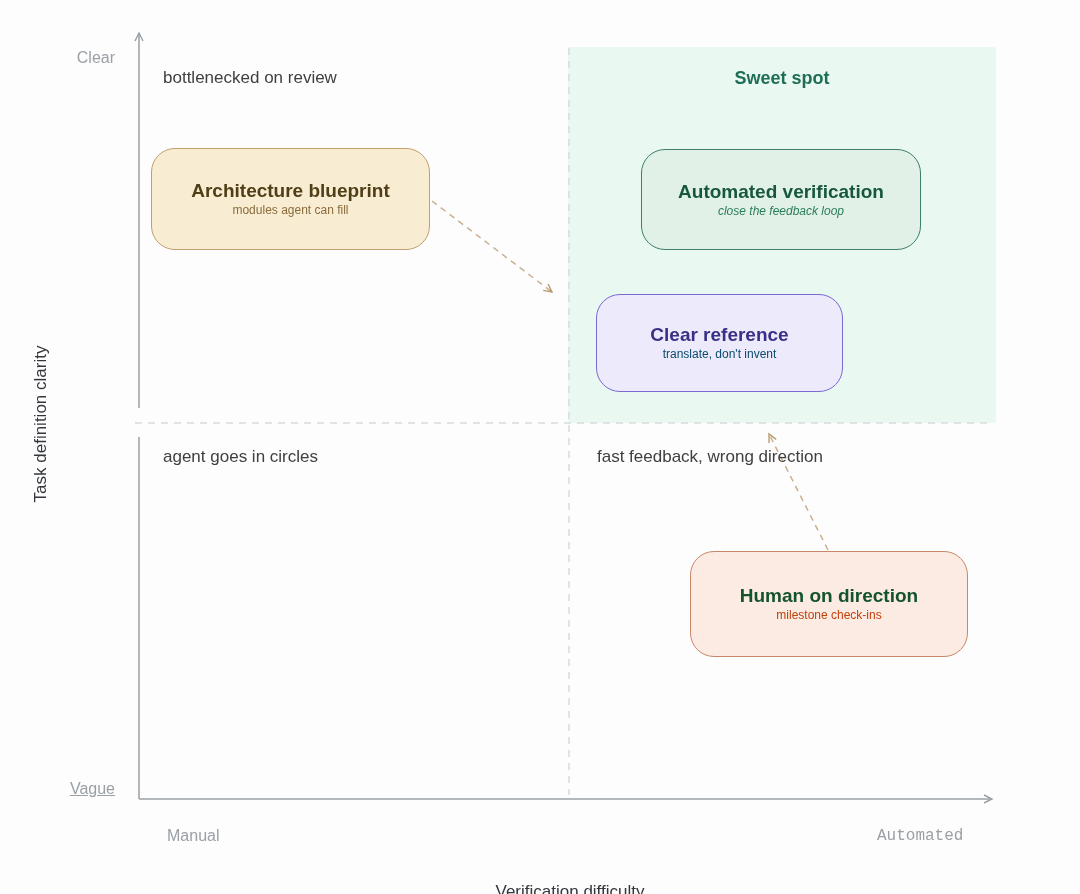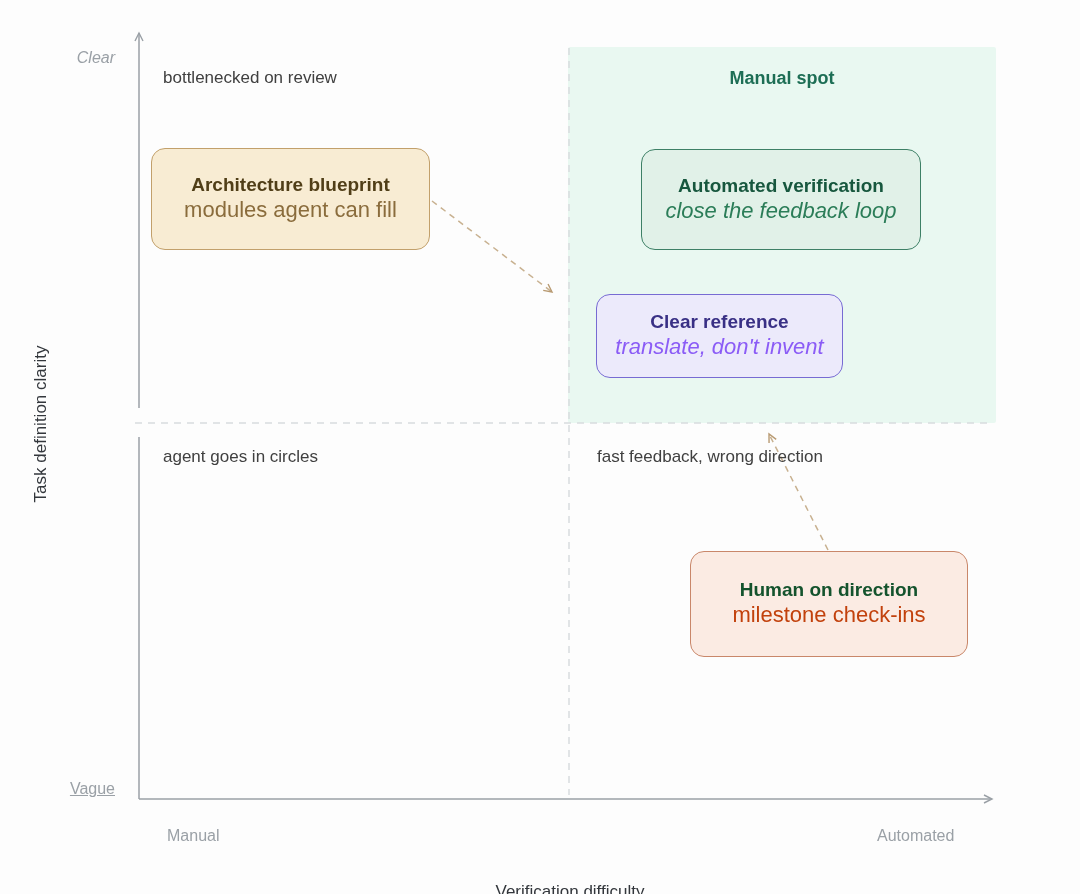--- a/index.html
+++ b/index.html
@@ -26,35 +26,35 @@
     left:420px;top:854px;width:300px;text-align:center;
     font-size:17px;font-weight:500;color:#33373c;margin-top:28px;
   }
   .axis-title-y{
     left:41px;top:424px;
     transform:translate(-50%,-50%) rotate(-90deg);
     font-size:17px;font-weight:500;color:#33373c;
   }
   .node{
     position:absolute;z-index:4;
-    border-radius:14px;border:1.5px solid;
+    border-radius:24px;border:1.5px solid;
     display:flex;flex-direction:column;align-items:center;justify-content:center;
     text-align:center;box-sizing:border-box;
   }
   .node .t{font-size:19px;font-weight:700;line-height:1.2;}
-  .node .s{font-size:22px;line-height:1.2;}
+  .node .s{font-size:12px;line-height:1.2;}
   .node-blueprint{left:151px;top:148px;width:279px;height:102px;background:#f8ecd3;border-color:#c2a06b;}
   .node-blueprint .t{color:#503e17;}
   .node-blueprint .s{color:#8a6c3c;}
   .node-verification{left:595px;top:149px;width:280px;height:101px;background:#e1f1e8;border-color:#3d8066;margin-left:46px;}
   .node-verification .t{color:#17573e;}
   .node-verification .s{color:#2b7d58;font-style:italic;}
-  .node-reference{left:596px;top:294px;width:247px;height:84px;background:#eceafb;border-color:#776bd3;}
+  .node-reference{left:596px;top:294px;width:247px;height:98px;background:#eceafb;border-color:#776bd3;}
   .node-reference .t{color:#393085;}
-  .node-reference .s{color:#8b5cf6;font-style:italic;}
+  .node-reference .s{color:#0c4a6e;}
   .node-human{left:690px;top:551px;width:278px;height:106px;background:#fbebe3;border-color:#c9876a;}
   .node-human .t{color:#14532d;}
   .node-human .s{color:#c2410c;}
 </style>
 </head>
 <body>
 
 <div class="canvas">
 
   <div class="region-sweet"></div>
@@ -72,30 +72,30 @@
     <path d="M139,799 L139,437 M139,408 L139,33" fill="none" stroke="#9aa0a6" stroke-width="1.5" marker-end="url(#ah-gray)"></path>
     <path d="M139,799 L992,799" fill="none" stroke="#9aa0a6" stroke-width="1.5" marker-end="url(#ah-gray)"></path>
 
     <path d="M135,423 L993,423" fill="none" stroke="#d8dbde" stroke-width="1.5" stroke-dasharray="7 6"></path>
     <path d="M569,48 L569,795" fill="none" stroke="#d8dbde" stroke-width="1.5" stroke-dasharray="7 6"></path>
 
     <path d="M432,201 L552,292" fill="none" stroke="#c8b190" stroke-width="1.5" stroke-dasharray="6 5" marker-end="url(#ah-tan)"></path>
     <path d="M828,550 L769,434" fill="none" stroke="#c8b190" stroke-width="1.5" stroke-dasharray="6 5" marker-end="url(#ah-tan)"></path>
   </svg>
 
-  <div class="label axis-end" style="left:45px;top:49px;width:70px;text-align:right;font-style:italic;">Clear</div>
+  <div class="label axis-end" style="left:45px;top:49px;width:70px;text-align:right;">Clear</div>
   <div class="label axis-end" style="left:45px;top:780px;width:70px;text-align:right;text-decoration:underline;">Vague</div>
   <div class="label axis-end" style="left:167px;top:827px;">Manual</div>
-  <div class="label axis-end" style="left:877px;top:827px;">Automated</div>
+  <div class="label axis-end" style="left:877px;top:827px;font-family:Liberation Mono, monospace;">Automated</div>
 
   <div class="label axis-title-y">Task definition clarity</div>
   <div class="label axis-title-x">Verification difficulty</div>
 
   <div class="label caption" style="left:163px;top:68px;">bottlenecked on review</div>
-  <div class="label caption-sweet">Manual spot</div>
+  <div class="label caption-sweet">Sweet spot</div>
   <div class="label caption" style="left:163px;top:447px;">agent goes in circles</div>
   <div class="label caption" style="left:597px;top:447px;">fast feedback, wrong direction</div>
 
   <div class="node node-blueprint">
     <div class="t">Architecture blueprint</div>
     <div class="s">modules agent can fill</div>
   </div>
 
   <div class="node node-verification">
     <div class="t">Automated verification</div>

